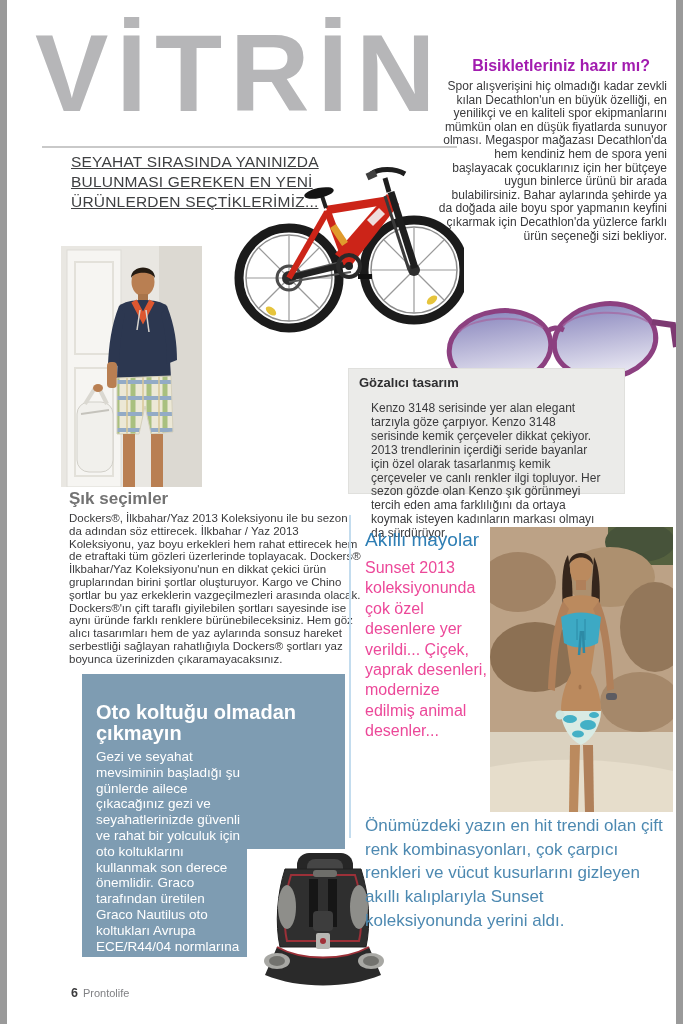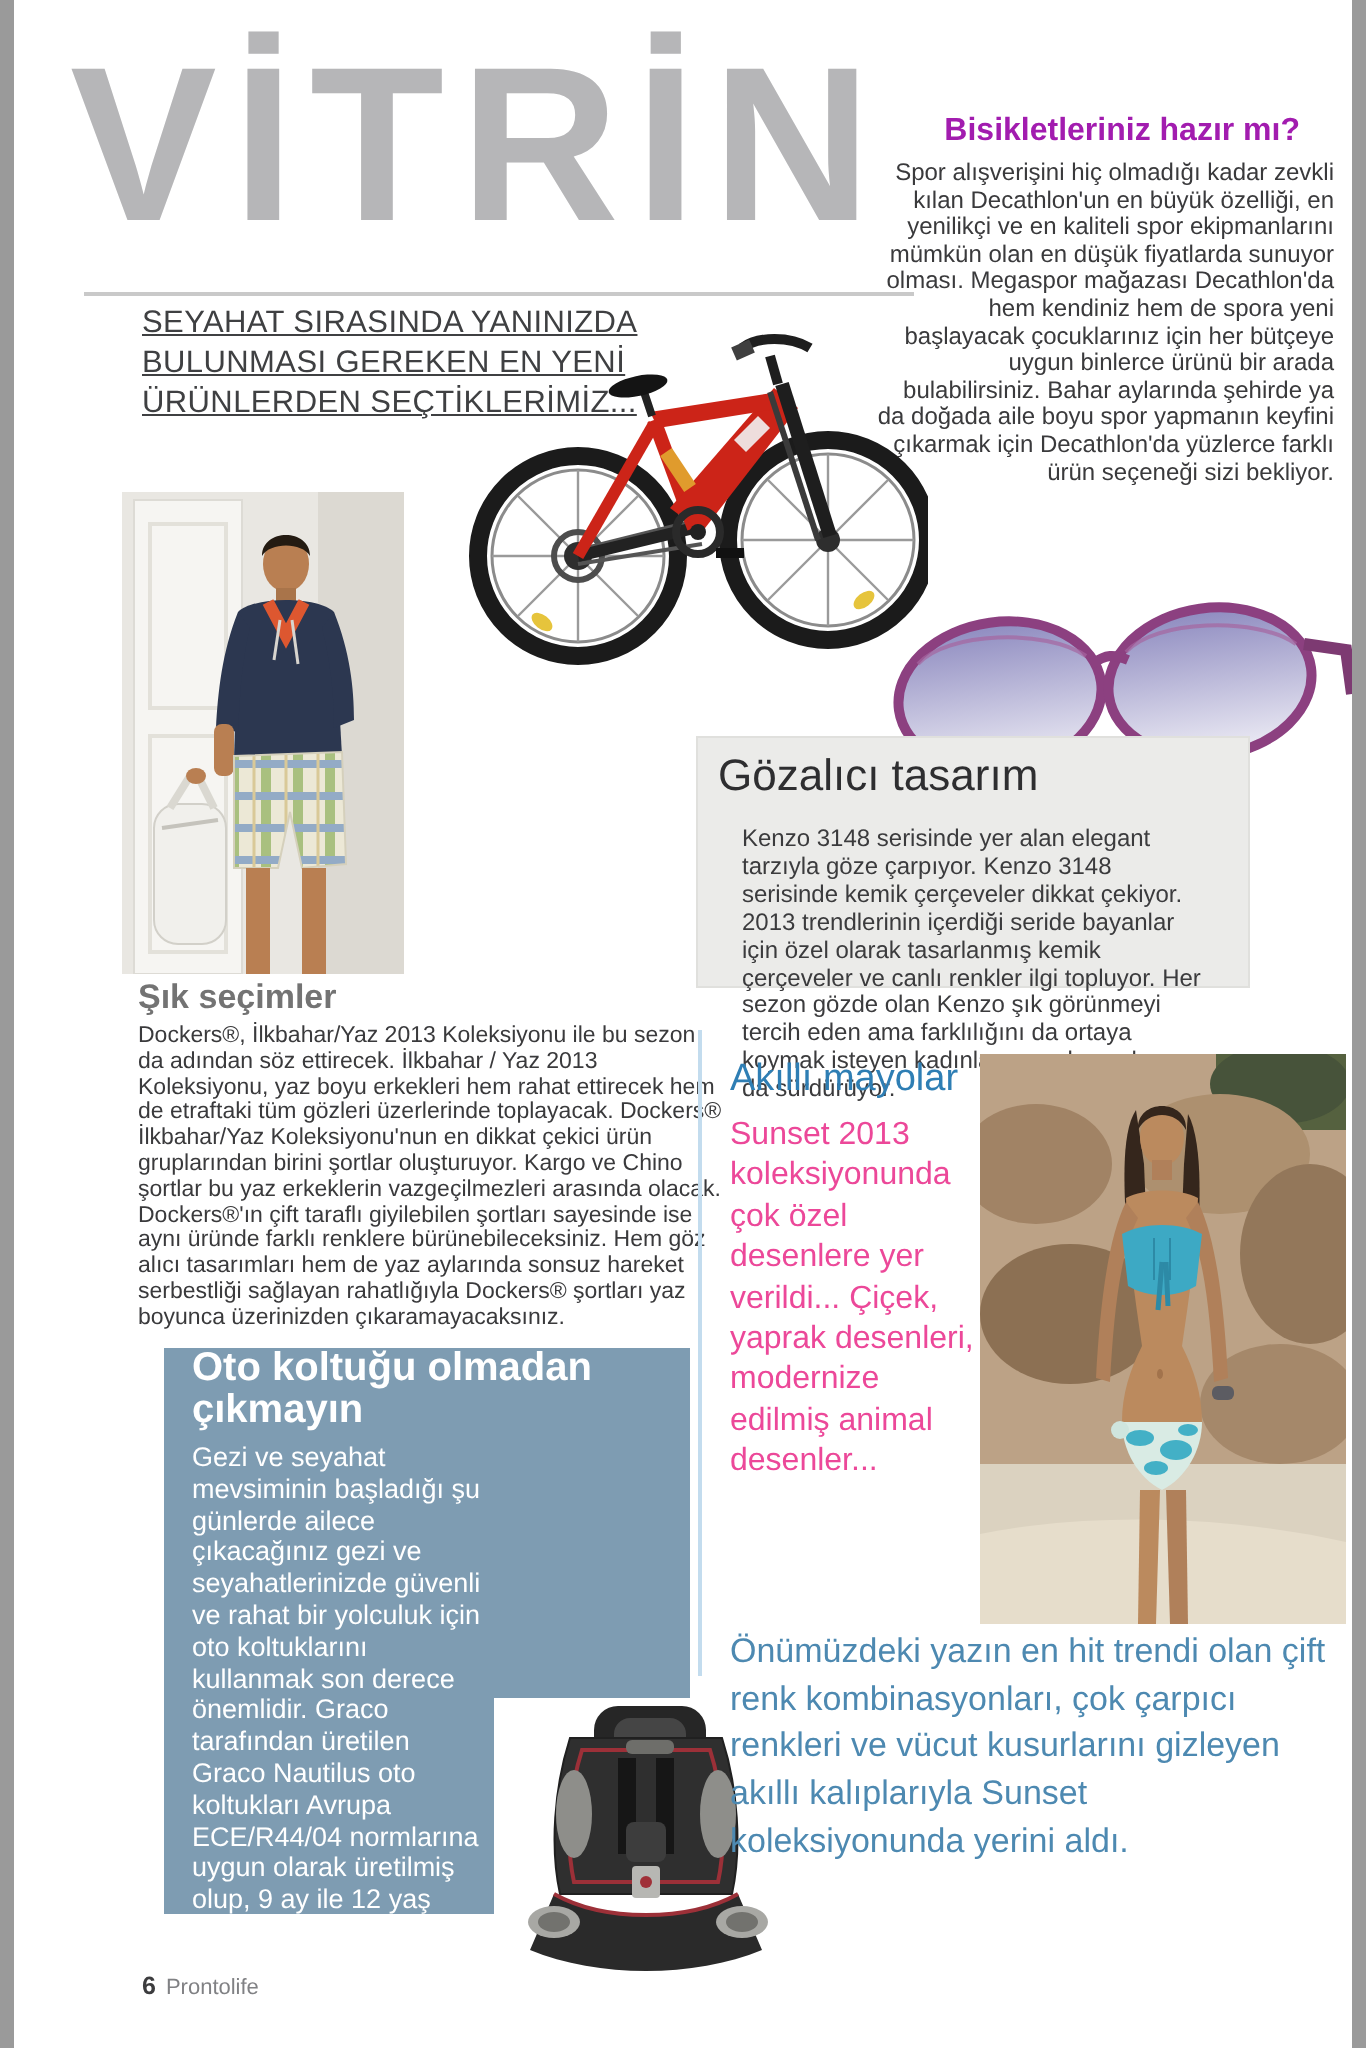--- a/index.html
+++ b/index.html
@@ -36,35 +36,35 @@
   .sun-img    { left:436px; top:292px; width:236px; height:103px; }
   .woman-img  { left:483px; top:527px; width:183px; height:285px; }
   .carseat-img{ left:240px; top:849px; width:152px; height:141px; background:#fff; }
 
   
   .gray-box {
     left:341px; top:368px; width:277px; height:126px;
     background:#ebebe9; border:1px solid #e0e0dd; box-sizing:border-box;
     padding:5px 10px 6px;
   }
-  .gray-box h2 { margin:1px 0 2px; font-size:22px; font-weight:normal; color:#2e2e30; }
+  .gray-box h2 { margin:1px 0 2px; font-size:13px; font-weight:bold; color:#2e2e30; }
   .gray-box p  { margin:12px; font-size:12px; line-height:13.9px; color:#3b3b3d; }
   .right-rule  { left:673px; top:362px; width:1px; height:150px; background:#e3e3ea; }
 
   
   .art-shorts { left:62px; top:489px; width:294px; }
   .art-shorts h2 { margin:0 0 3px; font-size:17px; font-weight:bold; color:#737373; }
   .art-shorts p  { margin:0; font-size:11.5px; line-height:12.8px; color:#3a3a3c; }
 
   .col-rule { left:342px; top:515px; width:2px; height:323px; background:#c3dcee; }
 
   
   .blue-box {
     left:75px; top:674px; width:263px; height:283px;
-    background:#7e9cb2; box-sizing:border-box; padding:0 14px;
+    background:#7e9cb2; box-sizing:border-box; padding:28px 14px;
   }
   .blue-box h2 { margin:0 0 5px; font-size:20px; line-height:21px; font-weight:bold; color:#fff; }
   .blue-box p  { margin:0; font-size:13.5px; line-height:15.8px; color:#fff; }
   .cutout { float:right; width:88px; height:210px; margin-top:116px; }
 
   
   .swim-h   { left:358px; top:529px; font-size:19px; color:#2e7eb4; }
   .swim-col { left:358px; top:558px; width:128px; font-size:16px; line-height:20.4px; color:#ec4899; }
   .swim-full{ left:358px; top:814px; width:300px; font-size:17px; line-height:23.7px; color:#4d89b1; }
 

